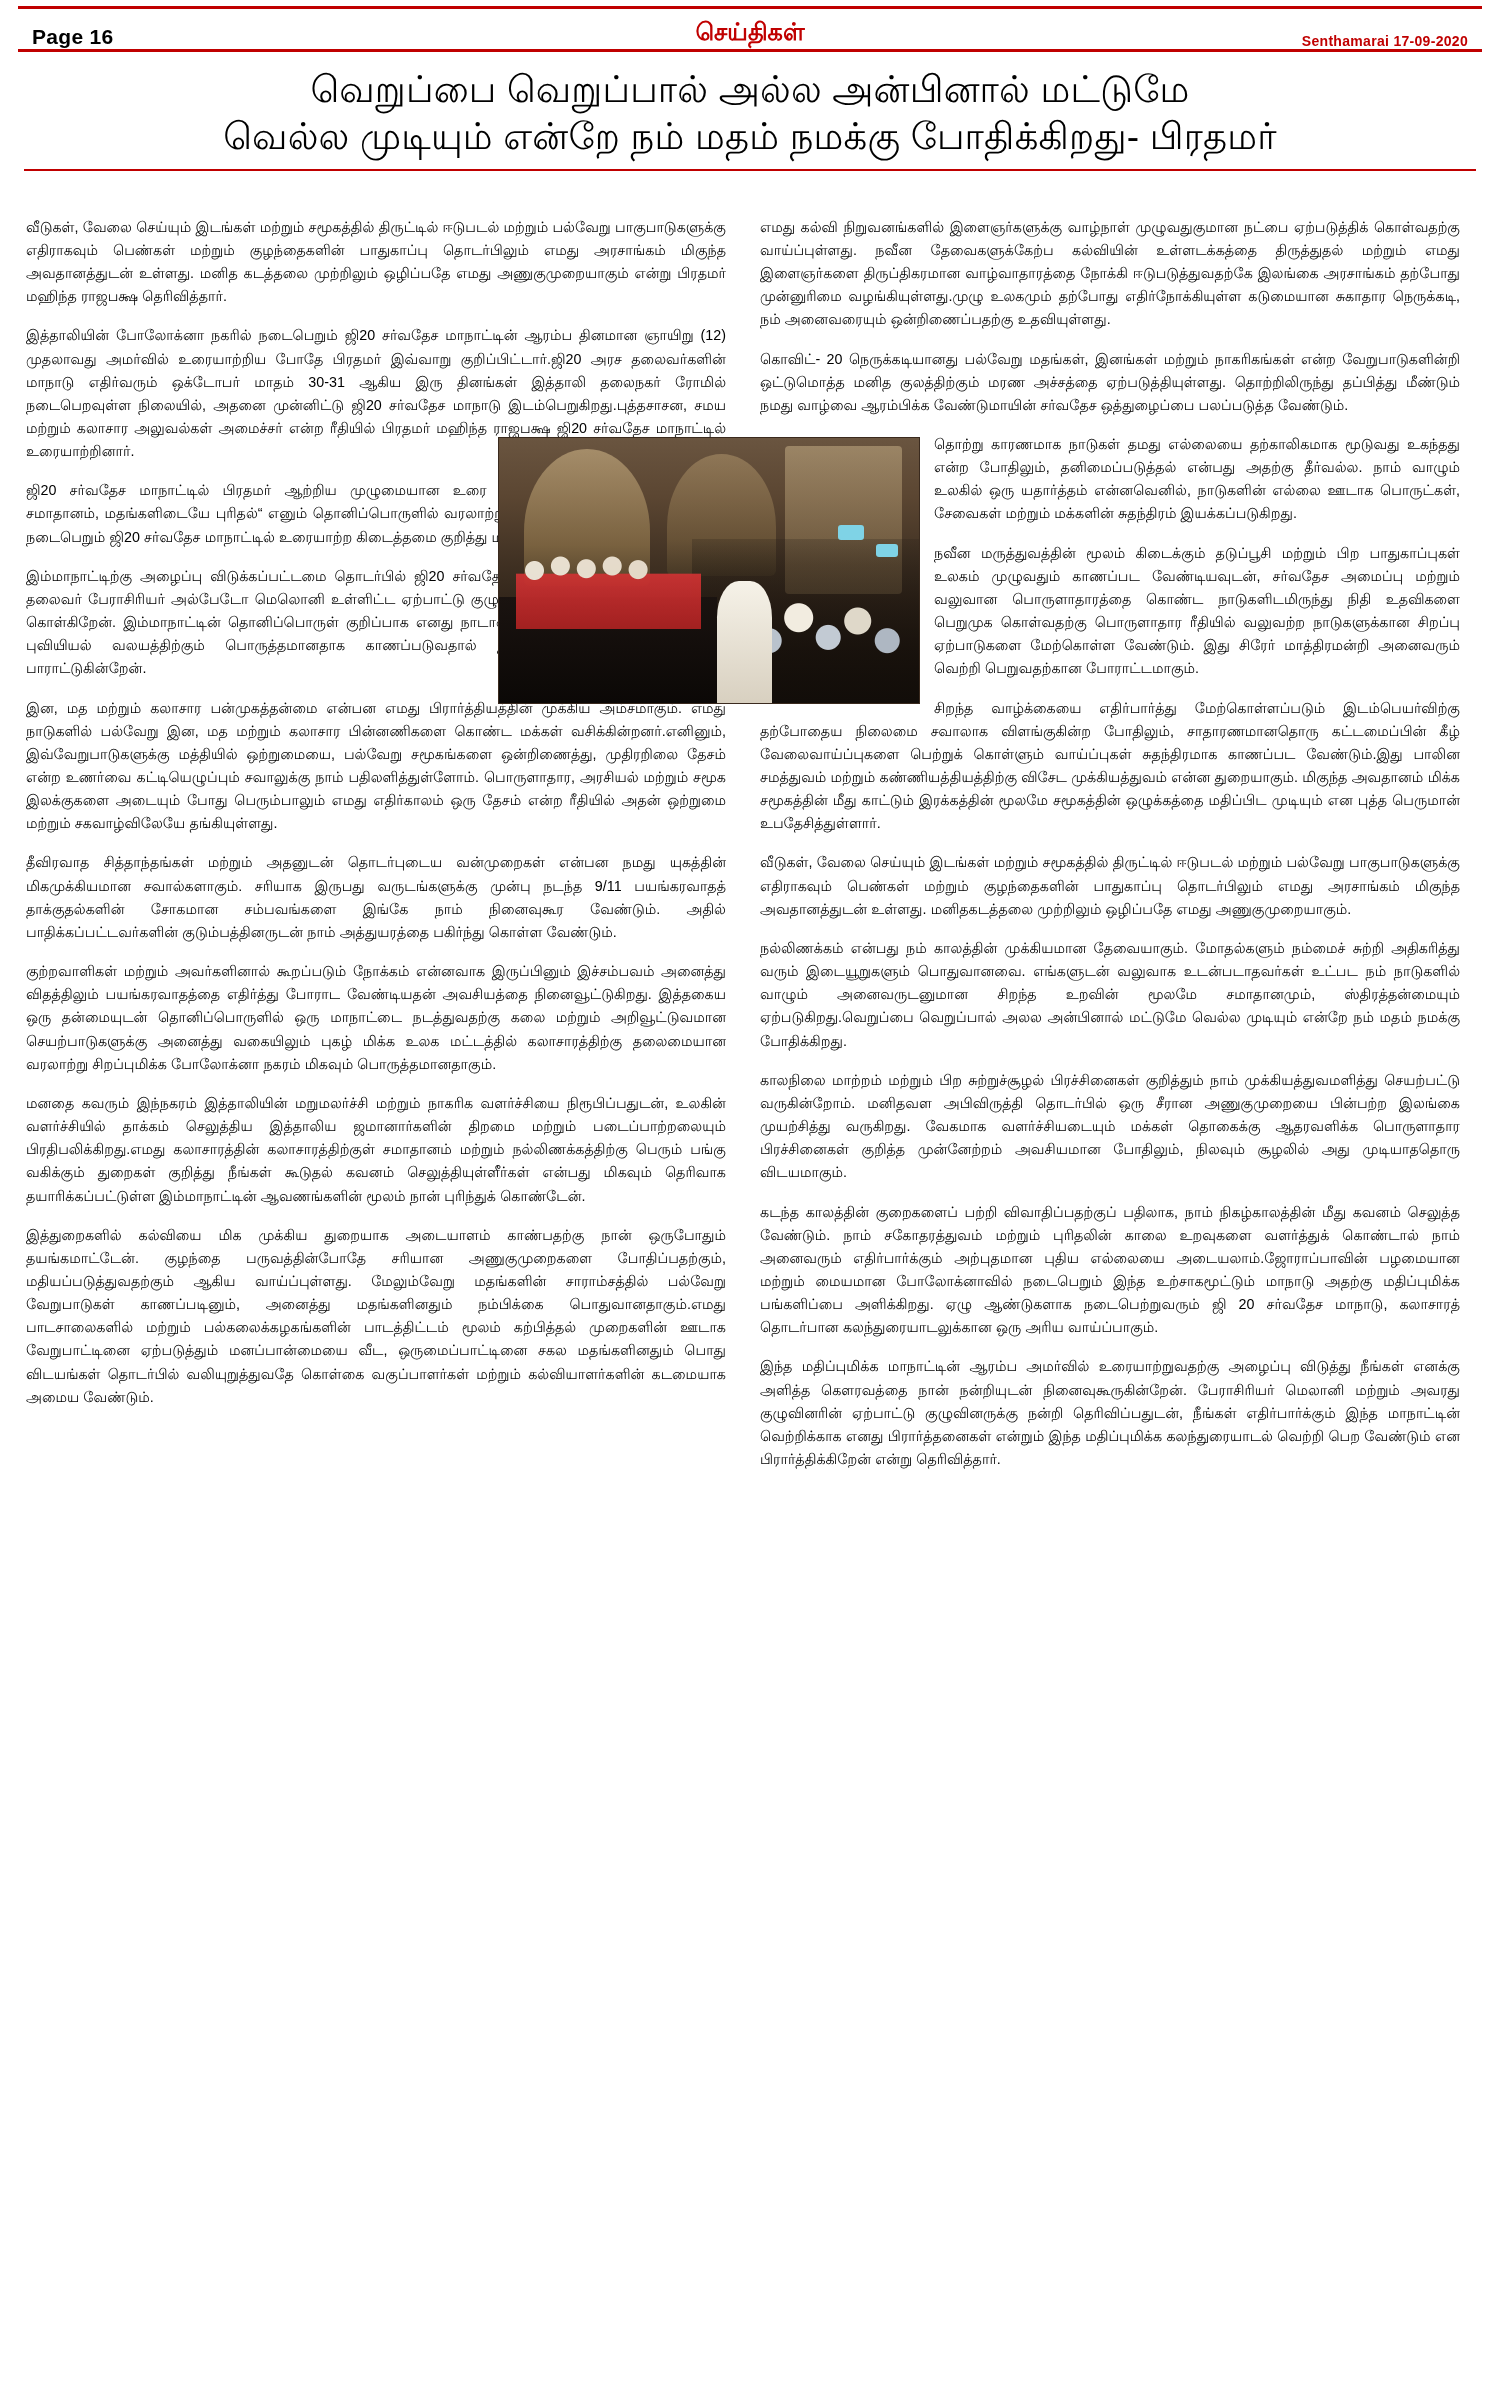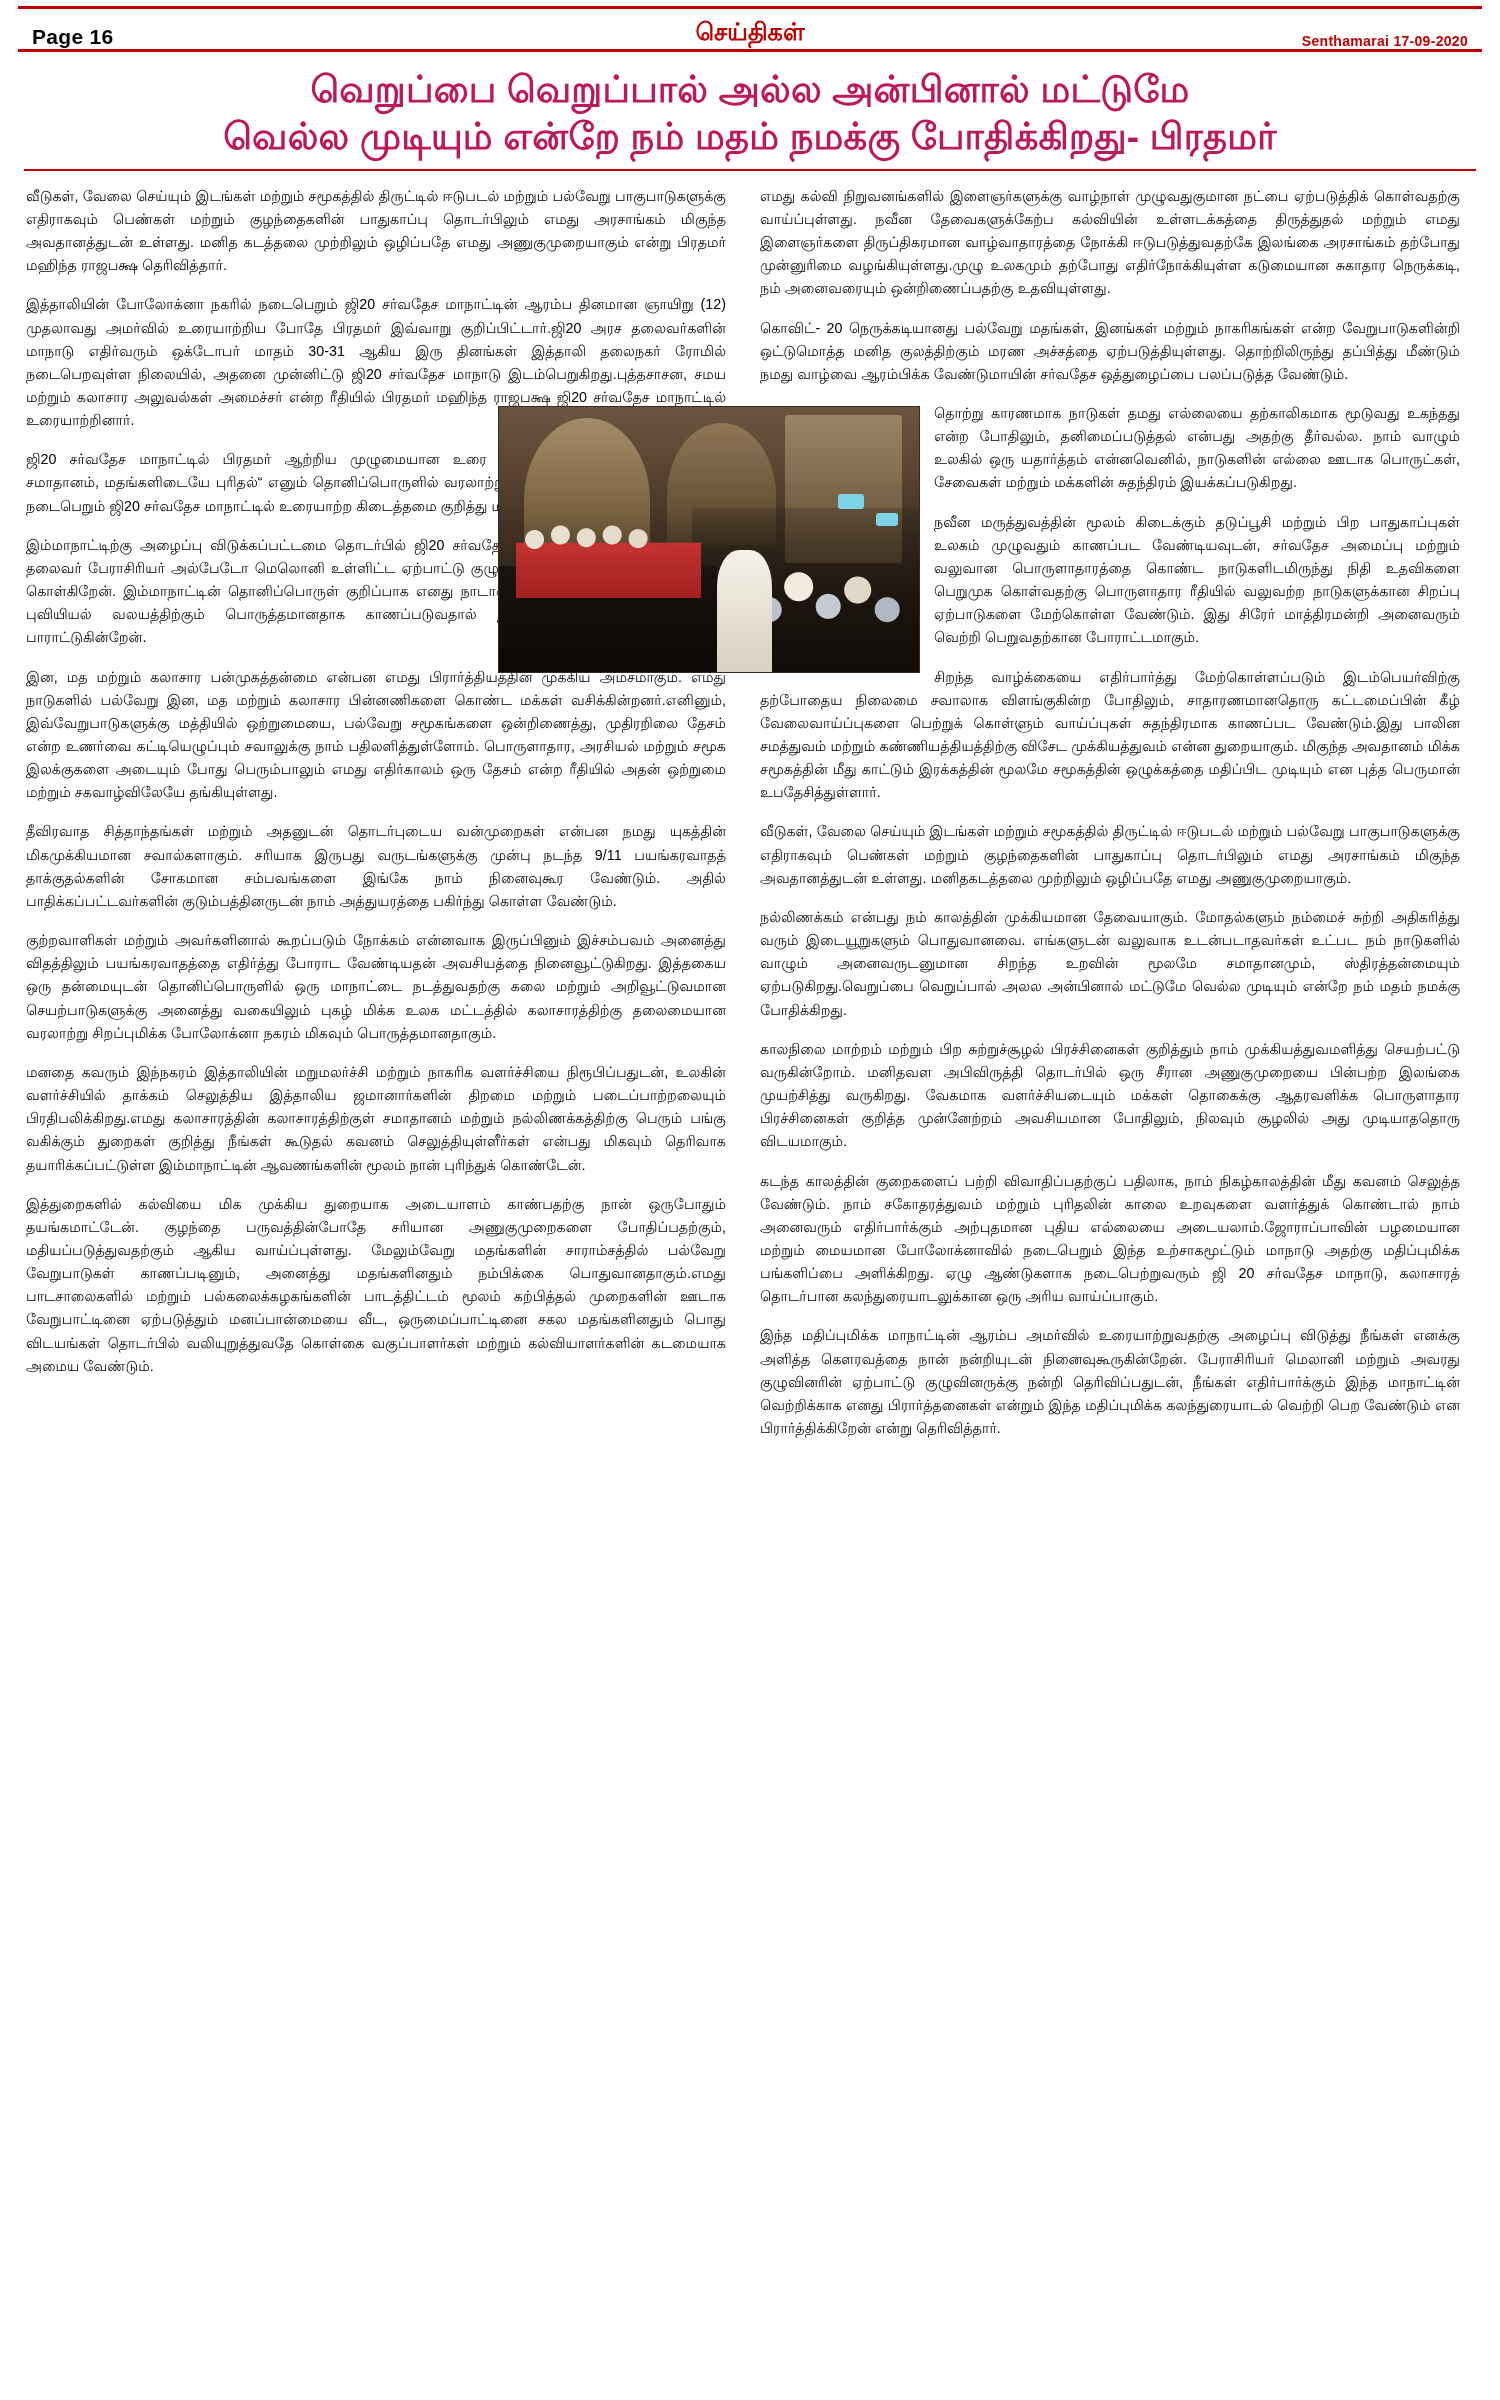--- a/index.html
+++ b/index.html
@@ -52,22 +52,22 @@
   .masthead .paper-info {
     font-size: 14px;
     font-weight: bold;
     color: #c00000;
     letter-spacing: .3px;
   }
 
   
   .headline {
     text-align: center;
-    color: #be185d;
-    font-weight: bold;
+    color: #000000;
+    font-weight: normal;
     font-size: 37px;
     line-height: 1.28;
     margin: 14px 8px 6px 8px;
     letter-spacing: .2px;
   }
   .headline .l2 { display: block; }
   .rule-under {
     border-bottom: 2px solid #c00000;
     margin: 8px 6px 14px 6px;
   }
@@ -75,20 +75,21 @@
   
   .columns {
     display: flex;
     gap: 34px;
     padding: 0 8px;
     box-sizing: border-box;
   }
   .col {
     width: 700px;
     position: relative;
+    margin-top: 31px;
   }
   p.para {
     margin: 0 0 16px 0;
     font-size: 14.3px;
     line-height: 1.62;
     text-align: justify;
     text-justify: inter-word;
     color: #000;
     word-spacing: .2px;
   }

